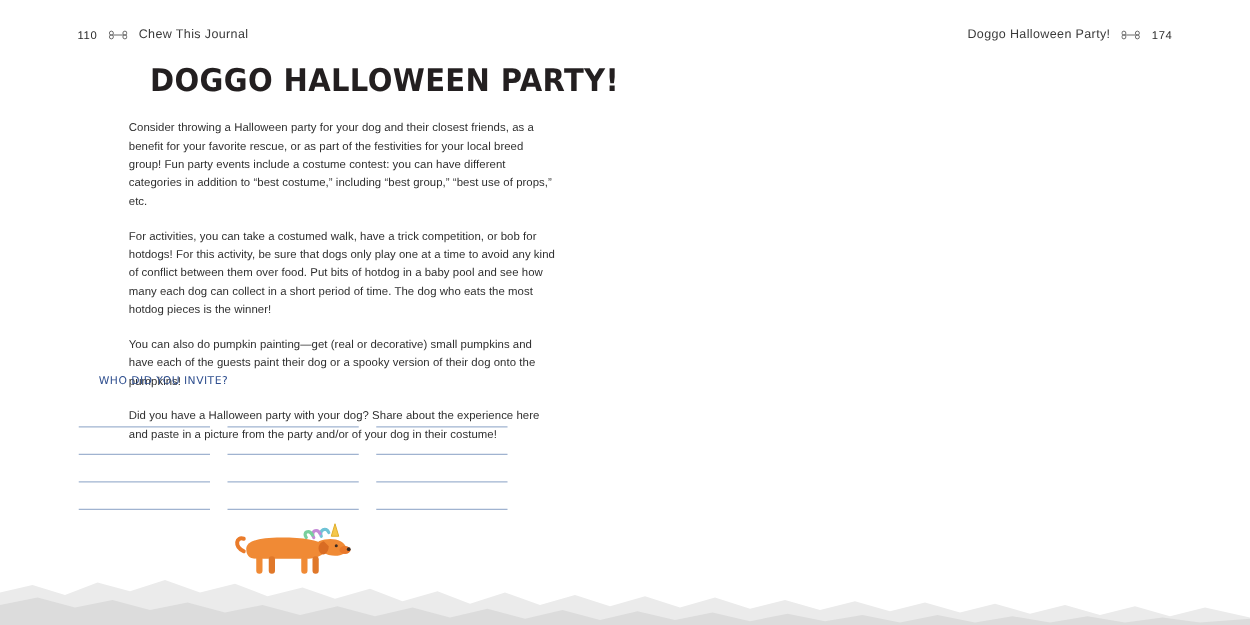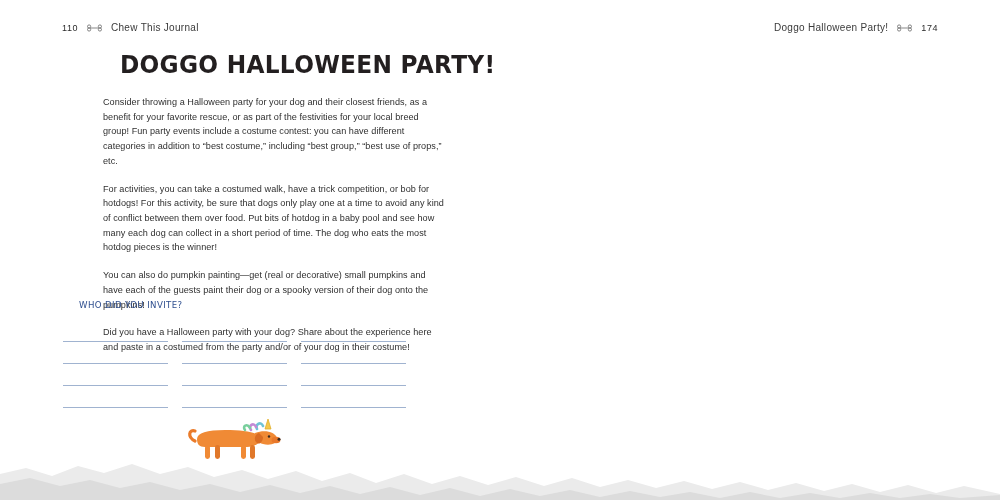--- a/index.html
+++ b/index.html
@@ -159,21 +159,21 @@
       </span>
       <span class="runhead-title">Chew This Journal</span>
     </div>
 
     <div class="headline">DOGGO HALLOWEEN PARTY!</div>
 
     <div class="body-copy">
       <p>Consider throwing a Halloween party for your dog and their closest friends, as a benefit for your favorite rescue, or as part of the festivities for your local breed group! Fun party events include a costume contest: you can have different categories in addition to “best costume,” including “best group,” “best use of props,” etc.</p>
       <p>For activities, you can take a costumed walk, have a trick competition, or bob for hotdogs! For this activity, be sure that dogs only play one at a time to avoid any kind of conflict between them over food. Put bits of hotdog in a baby pool and see how many each dog can collect in a short period of time. The dog who eats the most hotdog pieces is the winner!</p>
       <p>You can also do pumpkin painting—get (real or decorative) small pumpkins and have each of the guests paint their dog or a spooky version of their dog onto the pumpkins!</p>
-      <p>Did you have a Halloween party with your dog? Share about the experience here and paste in a costumed from the party and/or of your dog in their costume!</p>
+      <p>Did you have a Halloween party with your dog? Share about the experience here and paste in a picture from the party and/or of your dog in their costume!</p>
     </div>
 
     <div class="prompt-label label-invite">WHO DID YOU INVITE?</div>
 
     <div class="rule-grid grid-invite">
       <div class="rule-col">
         <div class="rule-line"></div>
         <div class="rule-line"></div>
         <div class="rule-line"></div>
         <div class="rule-line"></div>

